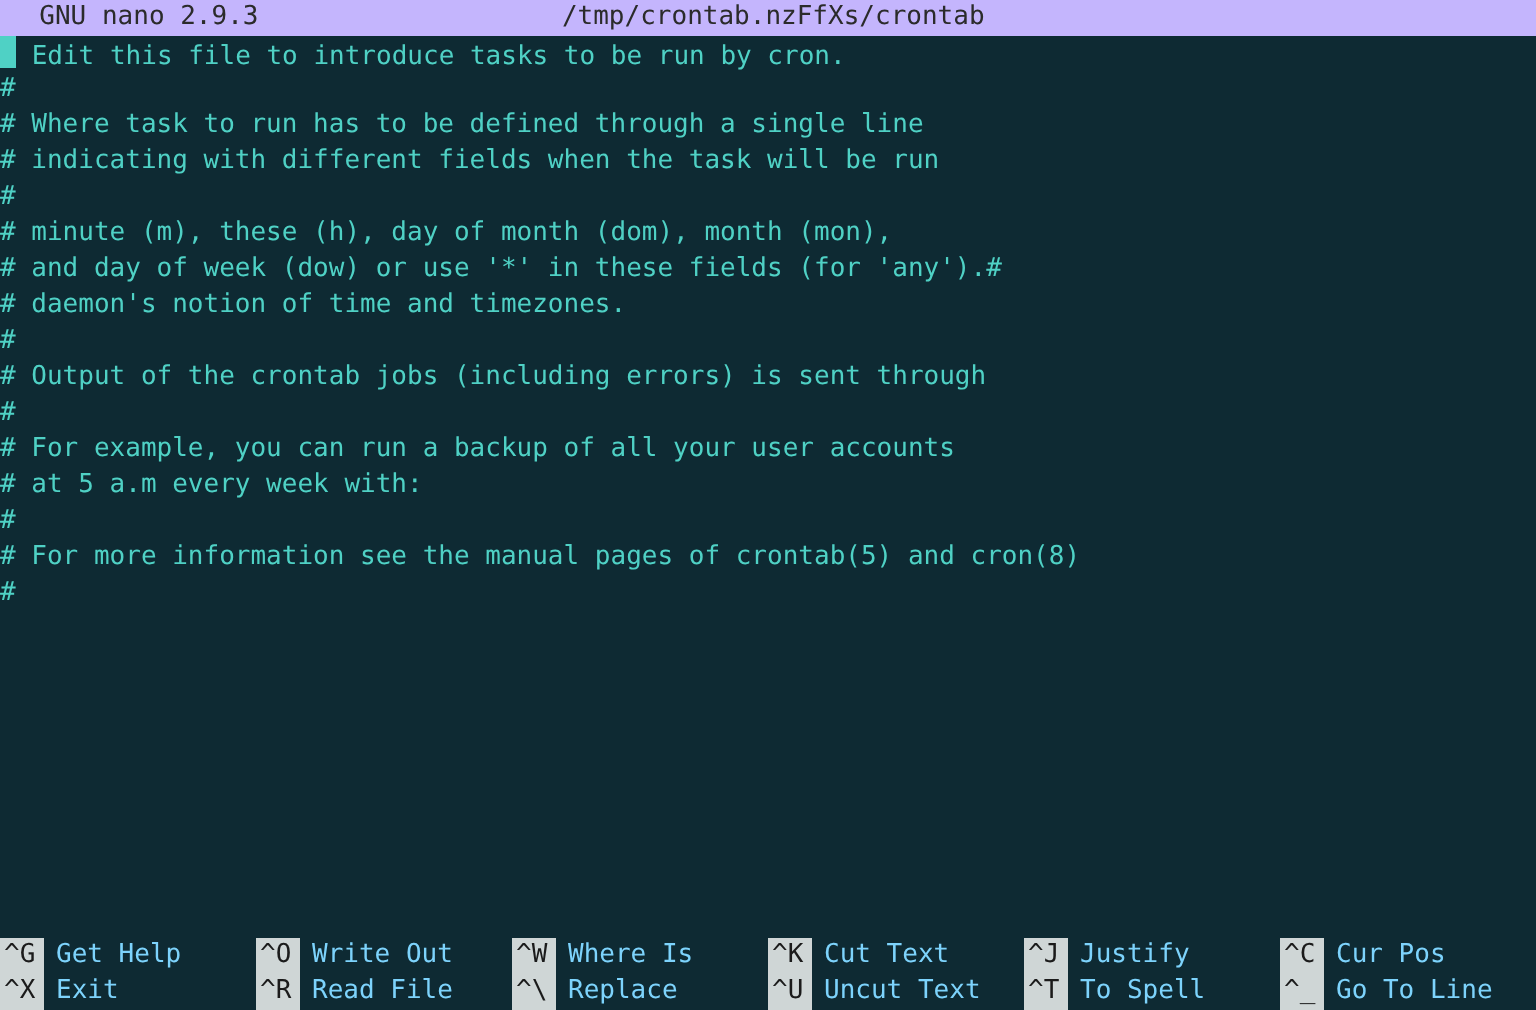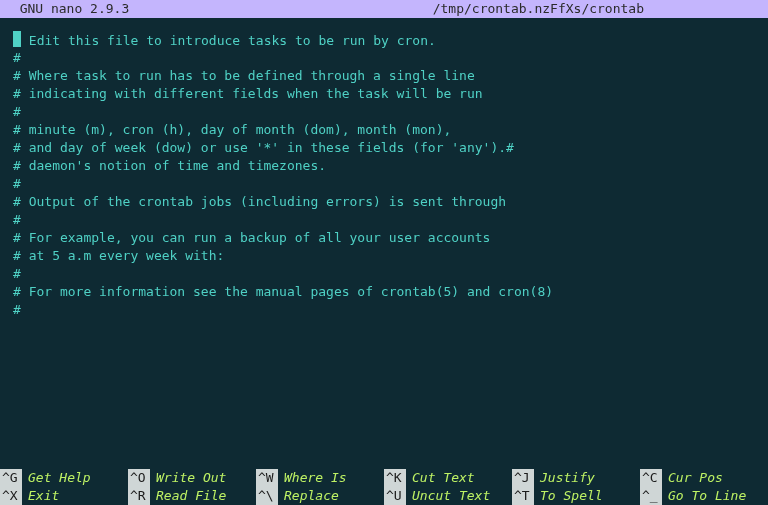--- a/index.html
+++ b/index.html
@@ -13,24 +13,24 @@
   }
   .titlebar {
     display: flex;
     background: #c4b5fd;
     color: #2b2b2b;
     height: 18px;
     padding: 0 4px;
     white-space: pre;
   }
   .titlebar .left  { flex: 0 0 auto; }
-  .titlebar .center { flex: 1 1 auto; text-align: right; }
+  .titlebar .center { flex: 1 1 auto; text-align: center; }
   .titlebar .right { flex: 0 0 auto; width: 120px; }
   .editor {
-    padding: 13px;
+    padding: 0;
     height: calc(505px - 18px - 36px);
     overflow: hidden;
   }
   .line { white-space: pre; height: 18px; }
   .line .hash { color: #4fd1c5; }
   .line .text { color: #4fd1c5; }
   .cursor {
     display: inline-block;
     width: 8px;
     height: 16px;
@@ -48,38 +48,38 @@
   .help-item { display: flex; align-items: center; flex: 1 1 0; white-space: pre; }
   .keycap {
     background: #cfd6d6;
     color: #1b1b1b;
     padding: 0 2px;
     margin-right: 6px;
     display: inline-block;
     min-width: 22px;
     text-align: left;
   }
-  .help-label { color: #bef264; font-style: italic; }
+  .help-label { color: #7dd3fc; }
 </style>
 </head>
 <body>
 
 <div class="titlebar">
   <span class="left">  GNU nano 2.9.3</span>
   <span class="center">/tmp/crontab.nzFfXs/crontab</span>
   <span class="right"></span>
 </div>
 
 <div class="editor">
   <div class="line"><span class="cursor"></span><span class="text"> Edit this file to introduce tasks to be run by cron.</span></div>
   <div class="line"><span class="hash">#</span><span class="text"></span></div>
   <div class="line"><span class="hash">#</span><span class="text"> Where task to run has to be defined through a single line</span></div>
   <div class="line"><span class="hash">#</span><span class="text"> indicating with different fields when the task will be run</span></div>
   <div class="line"><span class="hash">#</span><span class="text"></span></div>
-  <div class="line"><span class="hash">#</span><span class="text"> minute (m), cron (h), day of month (dom), month (mon),</span></div>
+  <div class="line"><span class="hash">#</span><span class="text"> minute (m), these (h), day of month (dom), month (mon),</span></div>
   <div class="line"><span class="hash">#</span><span class="text"> and day of week (dow) or use '*' in these fields (for 'any').#</span></div>
   <div class="line"><span class="hash">#</span><span class="text"> daemon's notion of time and timezones.</span></div>
   <div class="line"><span class="hash">#</span><span class="text"></span></div>
   <div class="line"><span class="hash">#</span><span class="text"> Output of the crontab jobs (including errors) is sent through</span></div>
   <div class="line"><span class="hash">#</span><span class="text"></span></div>
   <div class="line"><span class="hash">#</span><span class="text"> For example, you can run a backup of all your user accounts</span></div>
   <div class="line"><span class="hash">#</span><span class="text"> at 5 a.m every week with:</span></div>
   <div class="line"><span class="hash">#</span><span class="text"></span></div>
   <div class="line"><span class="hash">#</span><span class="text"> For more information see the manual pages of crontab(5) and cron(8)</span></div>
   <div class="line"><span class="hash">#</span><span class="text"></span></div>

